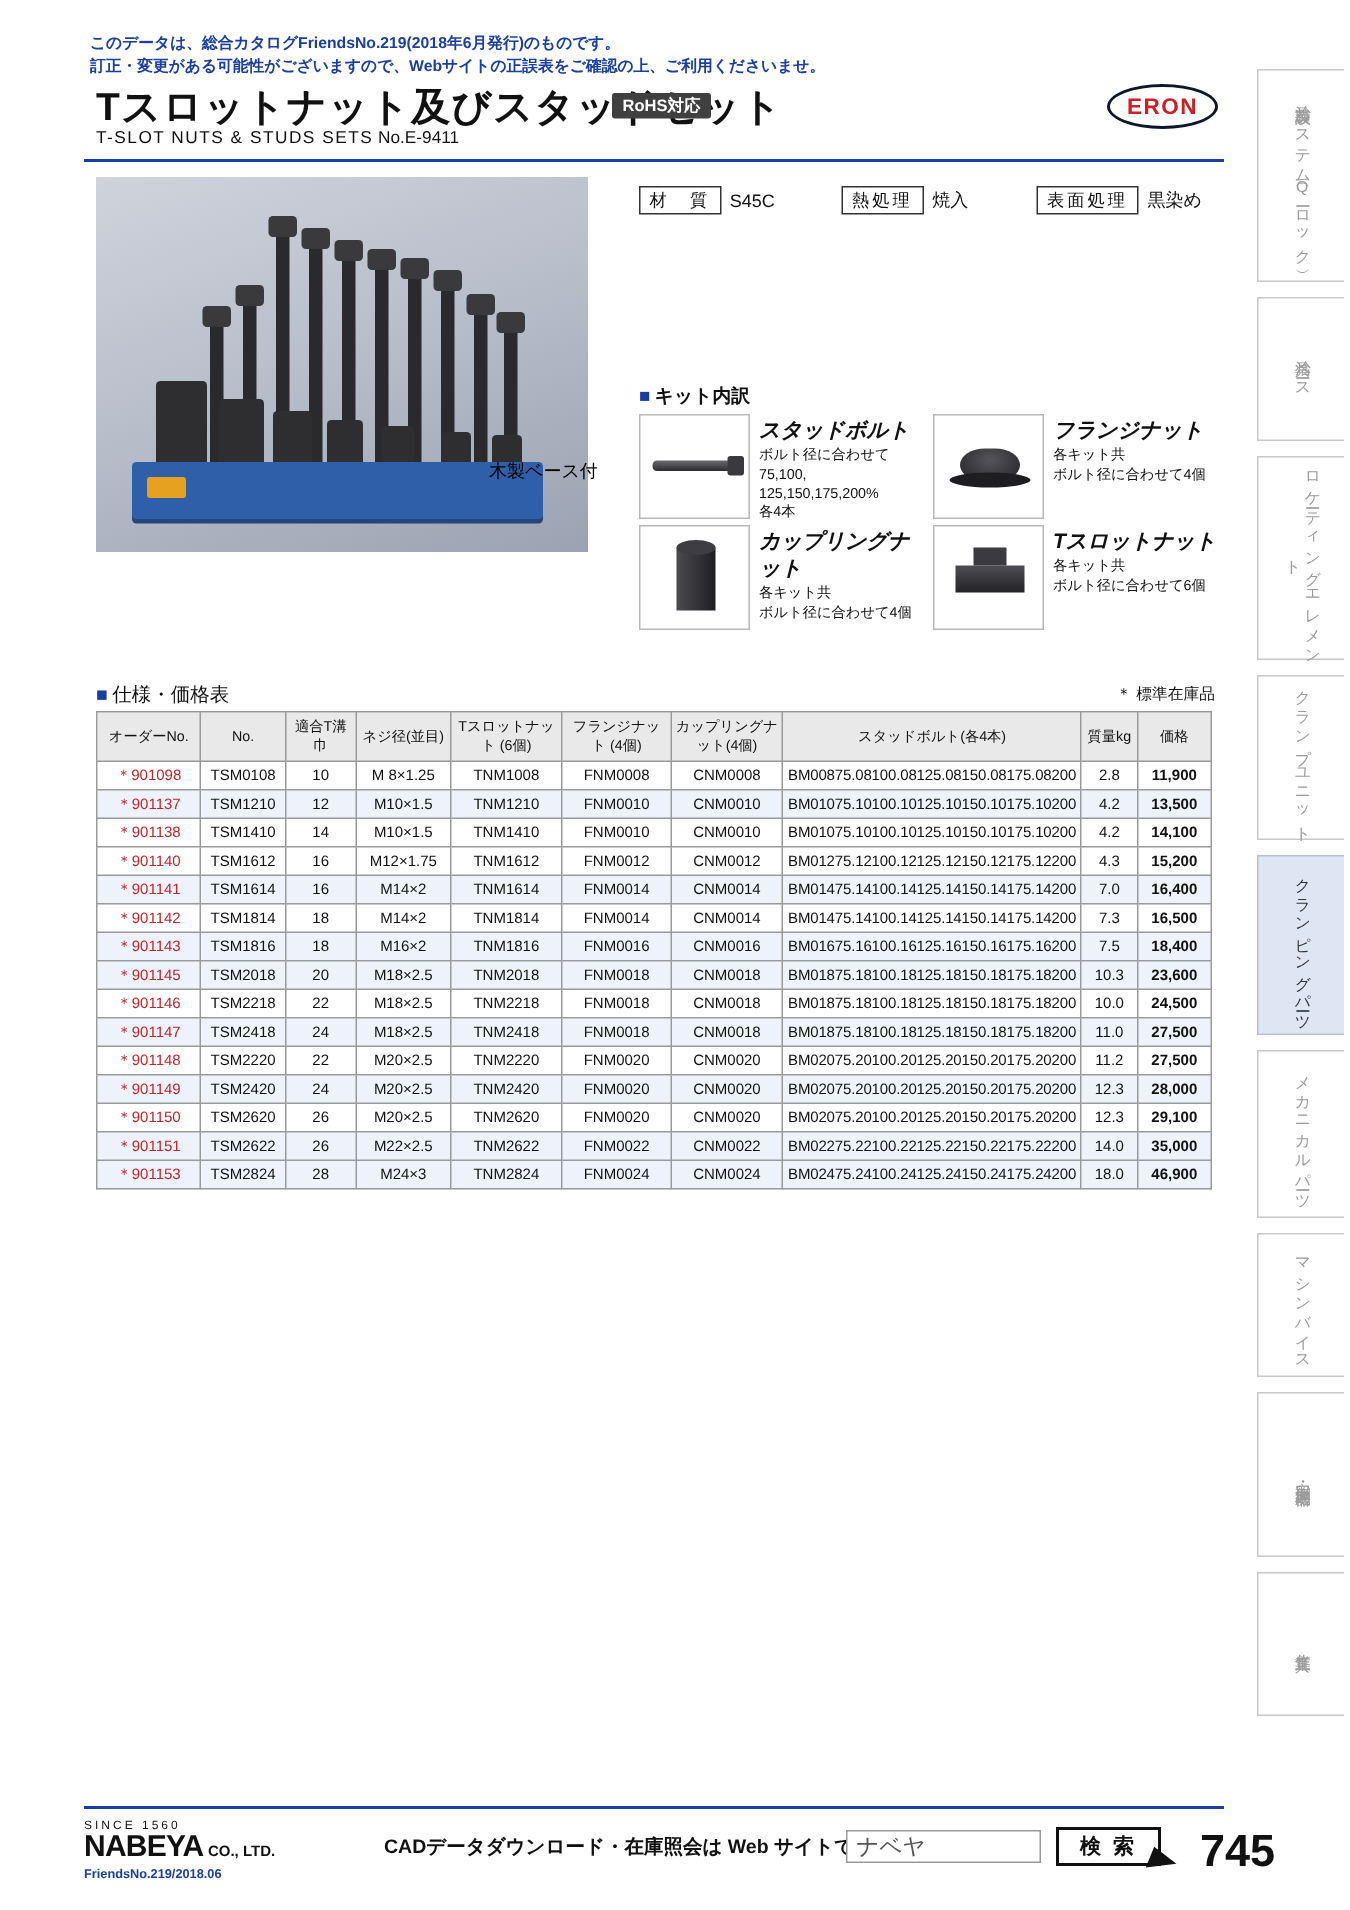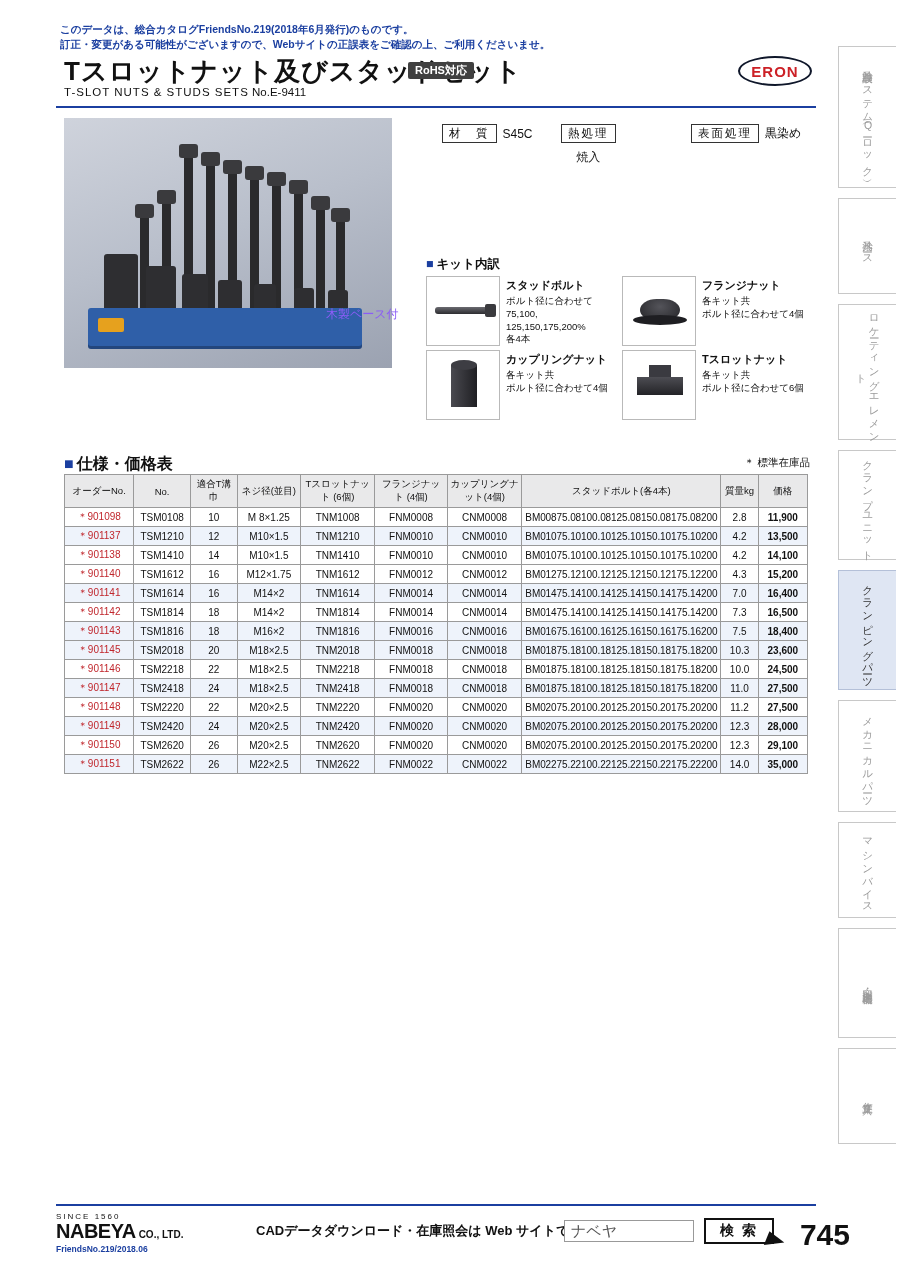--- a/index.html
+++ b/index.html
@@ -53,22 +53,22 @@
 
   
   .specrow { position:absolute; left:370px; top:74px; width:390px; height:22px; }
   .chip {
     position:absolute; display:flex; align-items:center; gap:6px;
     font-size:12px;
   }
   .chip .box {
     border:1px solid #333; padding:1px 6px; font-size:11.5px; letter-spacing:2px;
   }
-  .chip.c1 { left:16px; }
-  .chip.c2 { left:135px;flex-direction:column; }
+  .chip.c1 { left:0; }
+  .chip.c2 { left:135px; }
   .chip.c3 { left:265px; }
 
   
   .photo {
     position:absolute; left:8px; top:68px; width:328px; height:250px;
     background:linear-gradient(160deg,#cfd3dc 0%, #b9bfcb 45%, #9ba2b1 100%);
     overflow:hidden;
   }
   .base {
     position:absolute; left:24px; bottom:22px; width:274px; height:38px;
@@ -85,36 +85,36 @@
   }
   .stud:before {
     content:""; position:absolute; left:-5px; top:0; width:19px; height:14px;
     background:#3a3a3d; border-radius:3px;
   }
   .nutblock {
     position:absolute; bottom:0; background:#2e2e31; border-radius:3px;
   }
 
   .photo-cap {
-    position:absolute; left:270px; top:256px; font-size:12px; color:#8b5cf6;
+    position:absolute; left:270px; top:256px; font-size:12px; color:#000000;
   }
 
   
   .kit-title {
     position:absolute; left:370px; top:206px; font-size:12.5px; font-weight:bold;
   }
   .kit-title .sq { color:#1b3fa0; margin-right:3px; }
   .kitgrid { position:absolute; left:370px; top:226px; width:392px; height:148px; }
   .kitcell { position:absolute; width:196px; height:74px; }
   .kitcell .img {
     position:absolute; left:0; top:0; width:74px; height:70px;
     background:#fff; border:1px solid #b9b9b9; overflow:hidden;
   }
   .kitcell .txt { position:absolute; left:80px; top:2px; width:114px; }
-  .kitcell .nm { font-size:11px; font-weight:bold; color:#111; }
+  .kitcell .nm { font-size:14px; font-weight:bold; color:#111;font-style:italic; }
   .kitcell .dt { font-size:9.5px; line-height:1.35; color:#111; margin-top:2px; }
   .k1 { left:0; top:0; } .k2 { left:196px; top:0; }
   .k3 { left:0; top:74px; } .k4 { left:196px; top:74px; }
 
   .ic-bolt {
     position:absolute; left:8px; top:30px; width:58px; height:7px;
     background:linear-gradient(180deg,#6a6a70,#2c2c30); border-radius:3px;
   }
   .ic-bolt:after{content:"";position:absolute;right:-3px;top:-3px;width:11px;height:13px;background:#3a3a3e;border-radius:2px;}
   .ic-flange {
@@ -129,21 +129,21 @@
   }
   .ic-coupling:before{content:"";position:absolute;left:0;top:-5px;width:26px;height:10px;background:#3d3d43;border-radius:50%;}
   .ic-tnut {
     position:absolute; left:14px; top:26px; width:46px; height:18px;
     background:linear-gradient(180deg,#4d4d53,#232327);
   }
   .ic-tnut:before{content:"";position:absolute;left:12px;top:-12px;width:22px;height:12px;background:#3a3a40;}
 
   
   .spec-head {
-    position:absolute; left:8px; top:404px; font-size:16px; font-weight:bold;
+    position:absolute; left:8px; top:404px; font-size:13px; font-weight:normal;
   }
   .spec-head .sq { color:#1b3fa0; margin-right:3px; }
   .stock-note {
     position:absolute; right:6px; top:406px; font-size:10.5px;margin-left:17px;
   }
 
   table.spec {
     position:absolute; left:8px; top:424px;
     border-collapse:collapse; font-size:10px; width:744px;
   }
@@ -484,20 +484,32 @@
           <td>TSM2622</td>
           <td>26</td>
           <td>M22×2.5</td>
           <td>TNM2622</td>
           <td>FNM0022</td>
           <td>CNM0022</td>
           <td class="studs-col">BM02275.22100.22125.22150.22175.22200</td>
           <td class="num">14.0</td>
           <td class="price">35,000</td>
         </tr>
+        <tr class="alt">
+          <td class="order">＊901153</td>
+          <td>TSM2824</td>
+          <td>28</td>
+          <td>M24×3</td>
+          <td>TNM2824</td>
+          <td>FNM0024</td>
+          <td>CNM0024</td>
+          <td class="studs-col">BM02475.24100.24125.24150.24175.24200</td>
+          <td class="num">18.0</td>
+          <td class="price">46,900</td>
+        </tr>
       </tbody>
   </table>
 </div>
 
 <div class="tabs" id="side-tabs">
     <div class="tab" style="height: 142px; margin-bottom: 10px;">
       <span>治具設取システム（Qーロック）</span>
     </div>
     <div class="tab" style="height: 96px; margin-bottom: 10px;">
       <span>治具ベース</span>

